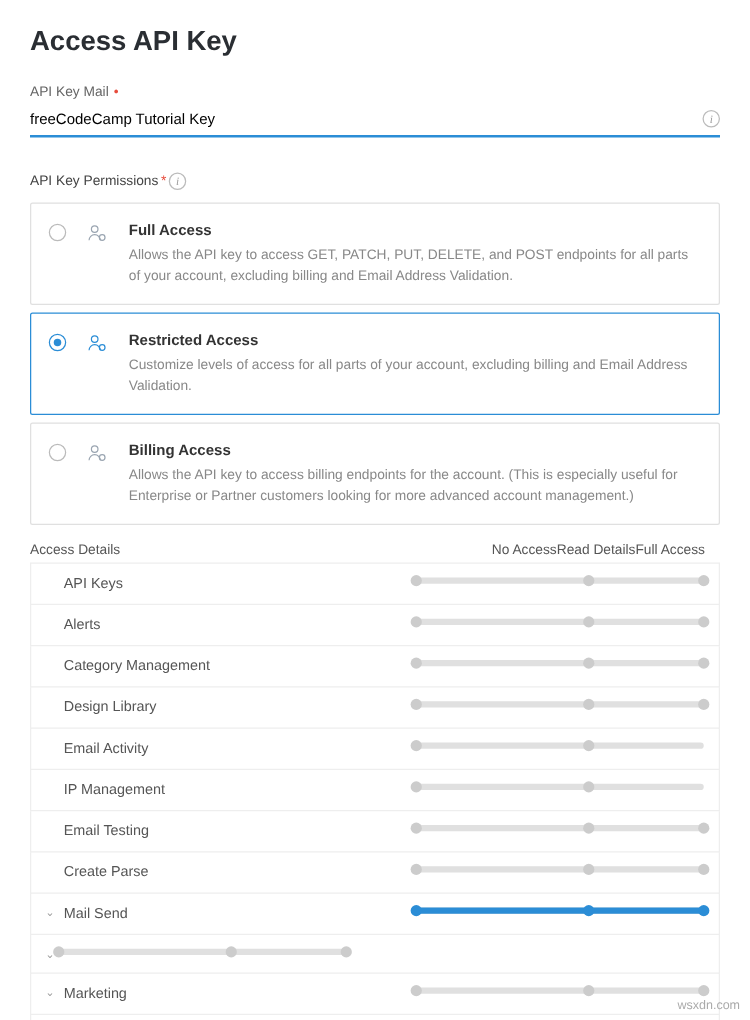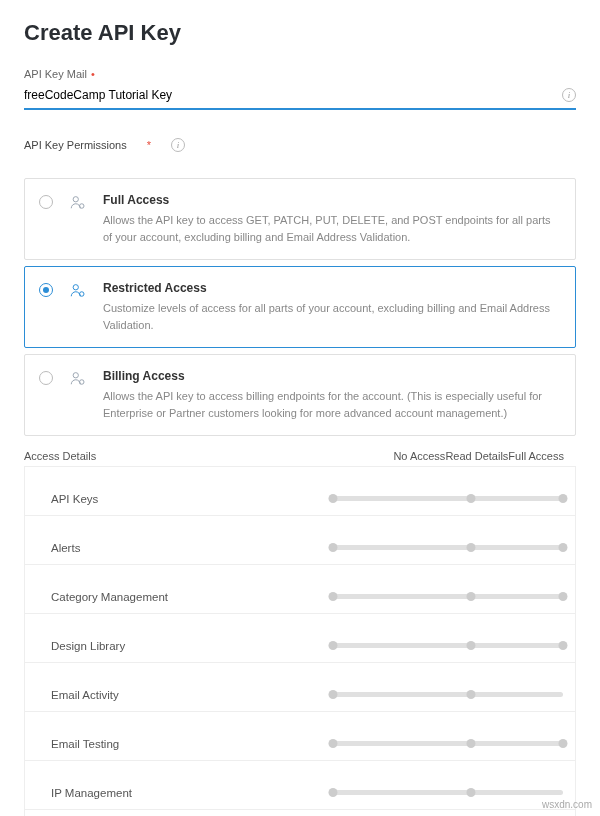--- a/index.html
+++ b/index.html
@@ -3,46 +3,46 @@
 <meta charset="utf-8">
 <style>
 *{box-sizing:border-box;margin:0;padding:0}
 body{font-family:-apple-system,BlinkMacSystemFont,"Segoe UI",Arial,sans-serif;background:#fff;width:600px;padding:20px 24px;color:#333;font-size:12px}
 h1{font-size:22px;font-weight:600;color:#2a2e33;margin-bottom:22px}
 .field-label{font-size:11px;color:#666;margin-bottom:4px;display:flex;align-items:center;gap:4px}
 .req{color:#e74c3c}
 .text-input{width:100%;border:none;border-bottom:2px solid #2b8dd6;padding:4px 0 6px;font-size:12px;outline:none;background:transparent}
 .input-row{position:relative;margin-bottom:28px}
 .info-icon{position:absolute;right:0;top:4px;width:14px;height:14px;border:1px solid #bbb;border-radius:50%;display:flex;align-items:center;justify-content:center;font-size:9px;color:#999;font-style:italic;font-family:serif}
-.section-label{font-size:11px;color:#444;margin-bottom:26px;display:flex;align-items:center;gap:20px;font-weight:500}
+.section-label{font-size:11px;color:#444;margin-bottom:10px;display:flex;align-items:center;gap:2px;font-weight:500}
 .perm-card{border:1px solid #e0e0e0;border-radius:2px;padding:14px 14px 14px 14px;margin-bottom:6px;display:flex;gap:16px;align-items:flex-start}
 .perm-card.selected{border:1px solid #2b8dd6}
 .radio{width:14px;height:14px;border:1px solid #bbb;border-radius:50%;margin-top:2px;flex-shrink:0;display:flex;align-items:center;justify-content:center}
 .radio.on{border-color:#2b8dd6}
 .radio.on::after{content:"";width:6px;height:6px;background:#2b8dd6;border-radius:50%}
 .picon{width:18px;flex-shrink:0;margin-top:1px}
 .perm-body h3{font-size:12px;font-weight:600;color:#333;margin-bottom:5px}
 .perm-body p{font-size:11px;color:#888;line-height:1.5}
 .access-head{display:flex;justify-content:space-between;font-size:11px;color:#555;margin-top:14px;margin-bottom:4px}
 .access-head .cols{display:flex;gap:0;width:280px;justify-content:flex-end;padding-right:12px}
-.row{border:1px solid #eee;border-top:none;display:flex;align-items:center;padding:26px 12px 10px 8px;gap:0}
+.row{border:1px solid #eee;border-top:none;display:flex;padding:10px 12px 10px 8px;gap:0}
 .row:first-of-type{border-top:1px solid #eee}
 .chev{width:14px;font-size:9px;color:#999;text-align:center}
 .rlabel{flex:1;font-size:11.5px;color:#555;padding-left:4px}
 .slider{width:230px;position:relative;height:8px}
 .track{position:absolute;width:100%;height:5px;background:#e0e0e0;border-radius:3px;top:1px}
 .fill{position:absolute;height:5px;background:#2b8dd6;border-radius:3px;top:1px;left:0}
 .dot{position:absolute;width:9px;height:9px;background:#ccc;border-radius:50%;top:-1px;transform:translateX(-50%)}
 .dot.active{background:#2b8dd6}
 .watermark{position:fixed;bottom:6px;right:8px;font-size:10px;color:#aaa}
 </style>
 </head>
 <body>
 
-<h1>Create API Key</h1>
+<h1>Access API Key</h1>
 
 <div class="field-label">
   <span>API Key Mail</span>
     <span class="req">•</span>
 </div>
 <div class="input-row">
   <input class="text-input" value="freeCodeCamp Tutorial Key" style="">
   <span class="info-icon">i</span>
 </div>
 
@@ -150,52 +150,53 @@
   <span class="rlabel">Email Activity</span>
   <div class="slider">
     <div class="track"></div>
 
     <span class="dot" style="left:0%"></span>
         <span class="dot" style="left:60%"></span>
   </div>
     </div>
     <div class="row">
       <span class="chev"></span>
+  <span class="rlabel">IP Management</span>
+  <div class="slider">
+    <div class="track"></div>
+
+    <span class="dot" style="left:0%"></span>
+        <span class="dot" style="left:60%"></span>
+  </div>
+    </div>
+    <div class="row">
+      <span class="chev"></span>
   <span class="rlabel">Email Testing</span>
   <div class="slider">
     <div class="track"></div>
 
     <span class="dot" style="left:0%"></span>
         <span class="dot" style="left:60%"></span>
         <span class="dot" style="left:100%"></span>
   </div>
     </div>
     <div class="row">
       <span class="chev"></span>
-  <span class="rlabel">IP Management</span>
-  <div class="slider">
-    <div class="track"></div>
-
-    <span class="dot" style="left:0%"></span>
-        <span class="dot" style="left:60%"></span>
-  </div>
-    </div>
-    <div class="row">
-      <span class="chev"></span>
   <span class="rlabel">Create Parse</span>
   <div class="slider">
     <div class="track"></div>
 
     <span class="dot" style="left:0%"></span>
         <span class="dot" style="left:60%"></span>
         <span class="dot" style="left:100%"></span>
   </div>
     </div>
     <div class="row">
       <span class="chev">⌄</span>
+  <span class="rlabel">Mail Send</span>
   <div class="slider">
     <div class="track"></div>
     <div class="fill" style="width:100%"></div>
     <span class="dot active" style="left:0%;background:#2b8dd6"></span>
         <span class="dot active" style="left:60%;background:#2b8dd6"></span>
         <span class="dot active" style="left:100%;background:#2b8dd6"></span>
   </div>
     </div>
     <div class="row">
       <span class="chev">⌄</span>

